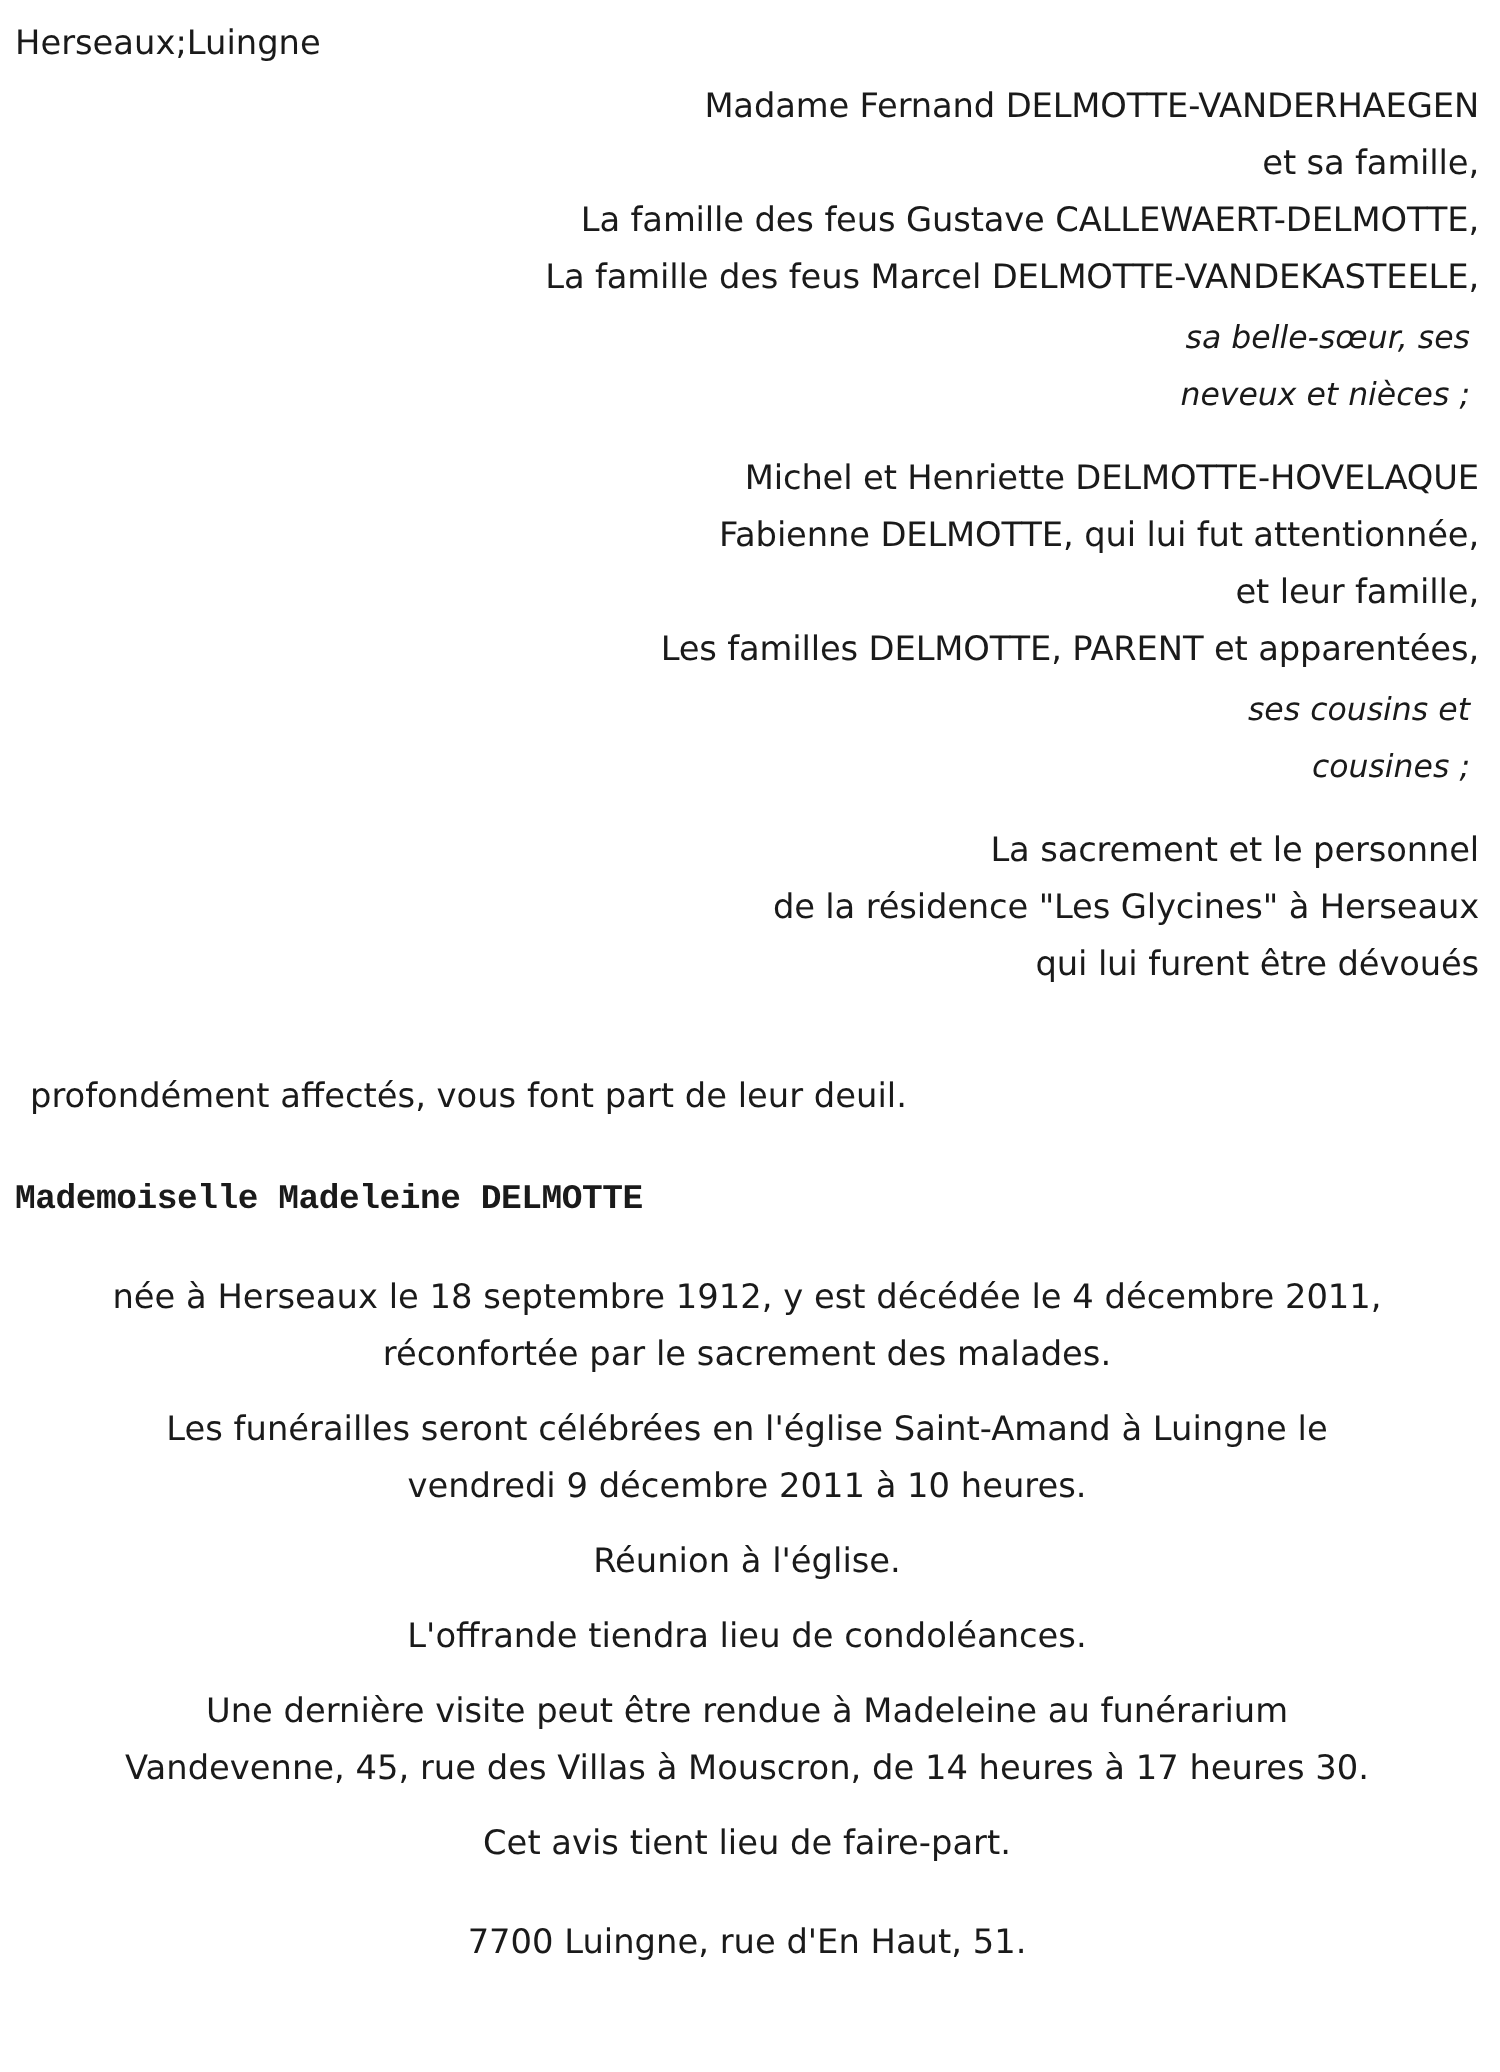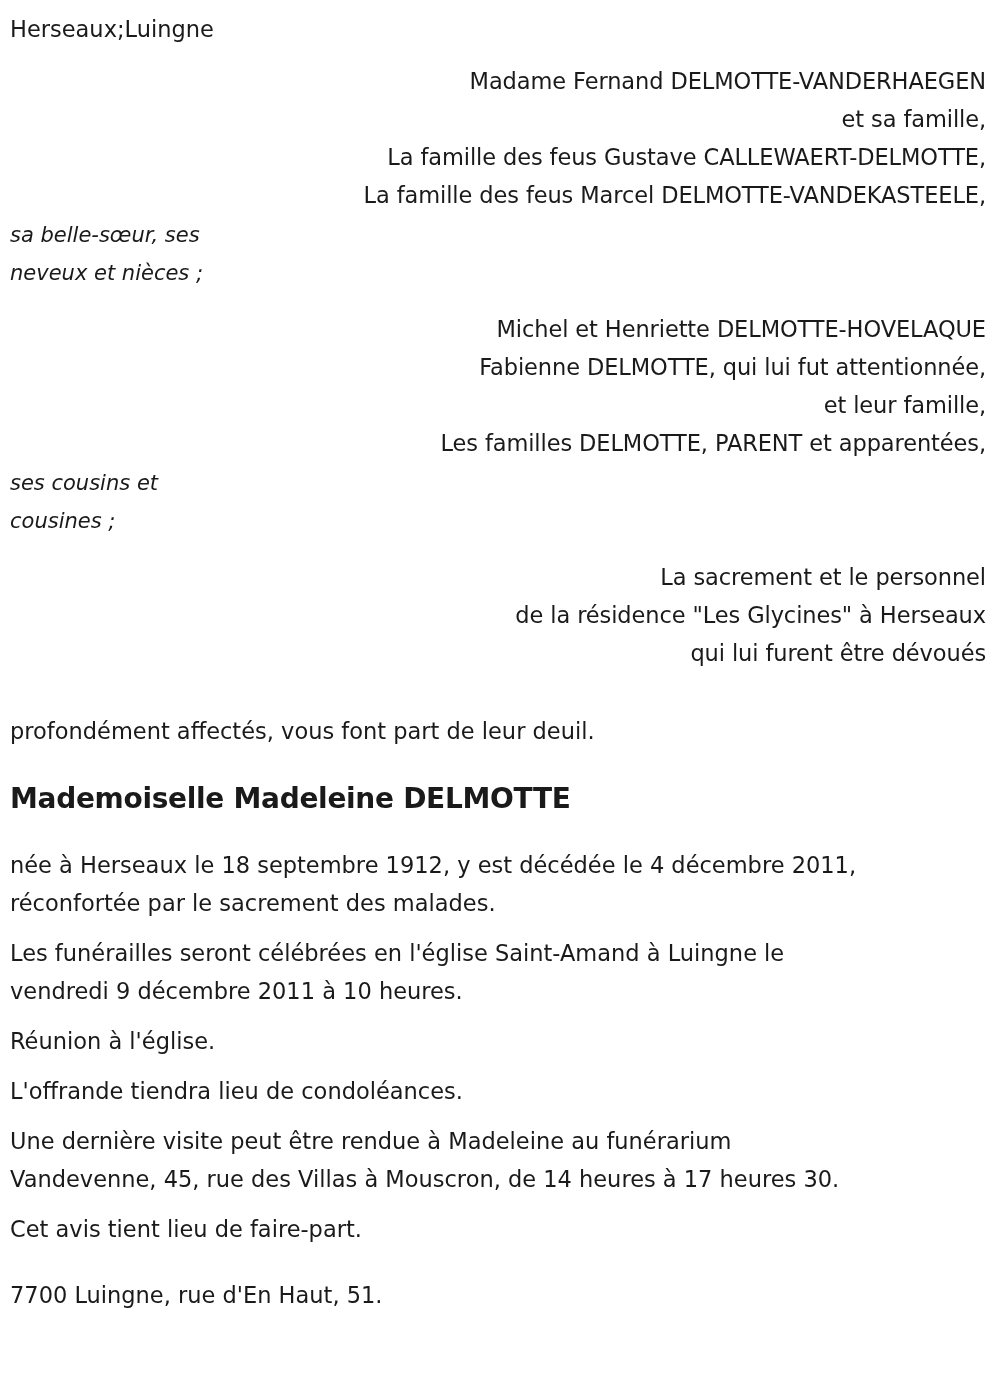--- a/index.html
+++ b/index.html
@@ -31,74 +31,77 @@
     line-height: 38px;
     white-space: pre;
     letter-spacing: -0.1px;
     text-align: right;
   }
 
   
   .locality {
     font-size: 22.5px;
     line-height: 38px;
-    margin: 0 0 14px 0;
+    margin: 0 0 4px 0;
     white-space: pre;
   }
 
   
   .decl-block {
     margin: 0 0 0 0;
   }
   .decl-lines {
     margin: 0;
   }
   .role {
     font-style: italic;
     font-size: 21px;
     line-height: 38px;
+    text-align: right;
     padding-right: 6px;
     margin-top: 2px;
   }
   .role .role-line {
     display: block;
     white-space: pre;
   }
 
   .gap-sm { height: 18px; }
   .gap-lg { height: 40px; }
 
   
   .closing {
     font-size: 22.5px;
     line-height: 38px;
-    margin: 0;
+    margin: 10px;
     white-space: pre;
   }
 
   
   .deceased-name {
     font-weight: bold;
-    font-size: 28px;
+    font-size: 23px;
     line-height: 42px;
     letter-spacing: -0.3px;
     margin: 28px 0 26px 0;
     white-space: pre;
+    font-family: Liberation Mono, monospace;
   }
 
   
   .para {
     font-size: 22.5px;
     line-height: 38px;
     margin: 0 0 12px 0;
     max-width: 985px;
   }
   .para .pline {
     display: block;
     white-space: pre;
+    text-align: center;
   }
   .para.last-block {
     margin-top: 28px;
   }
 </style>
 </head>
 <body>
 
 <div class="page">
   <div class="content">

